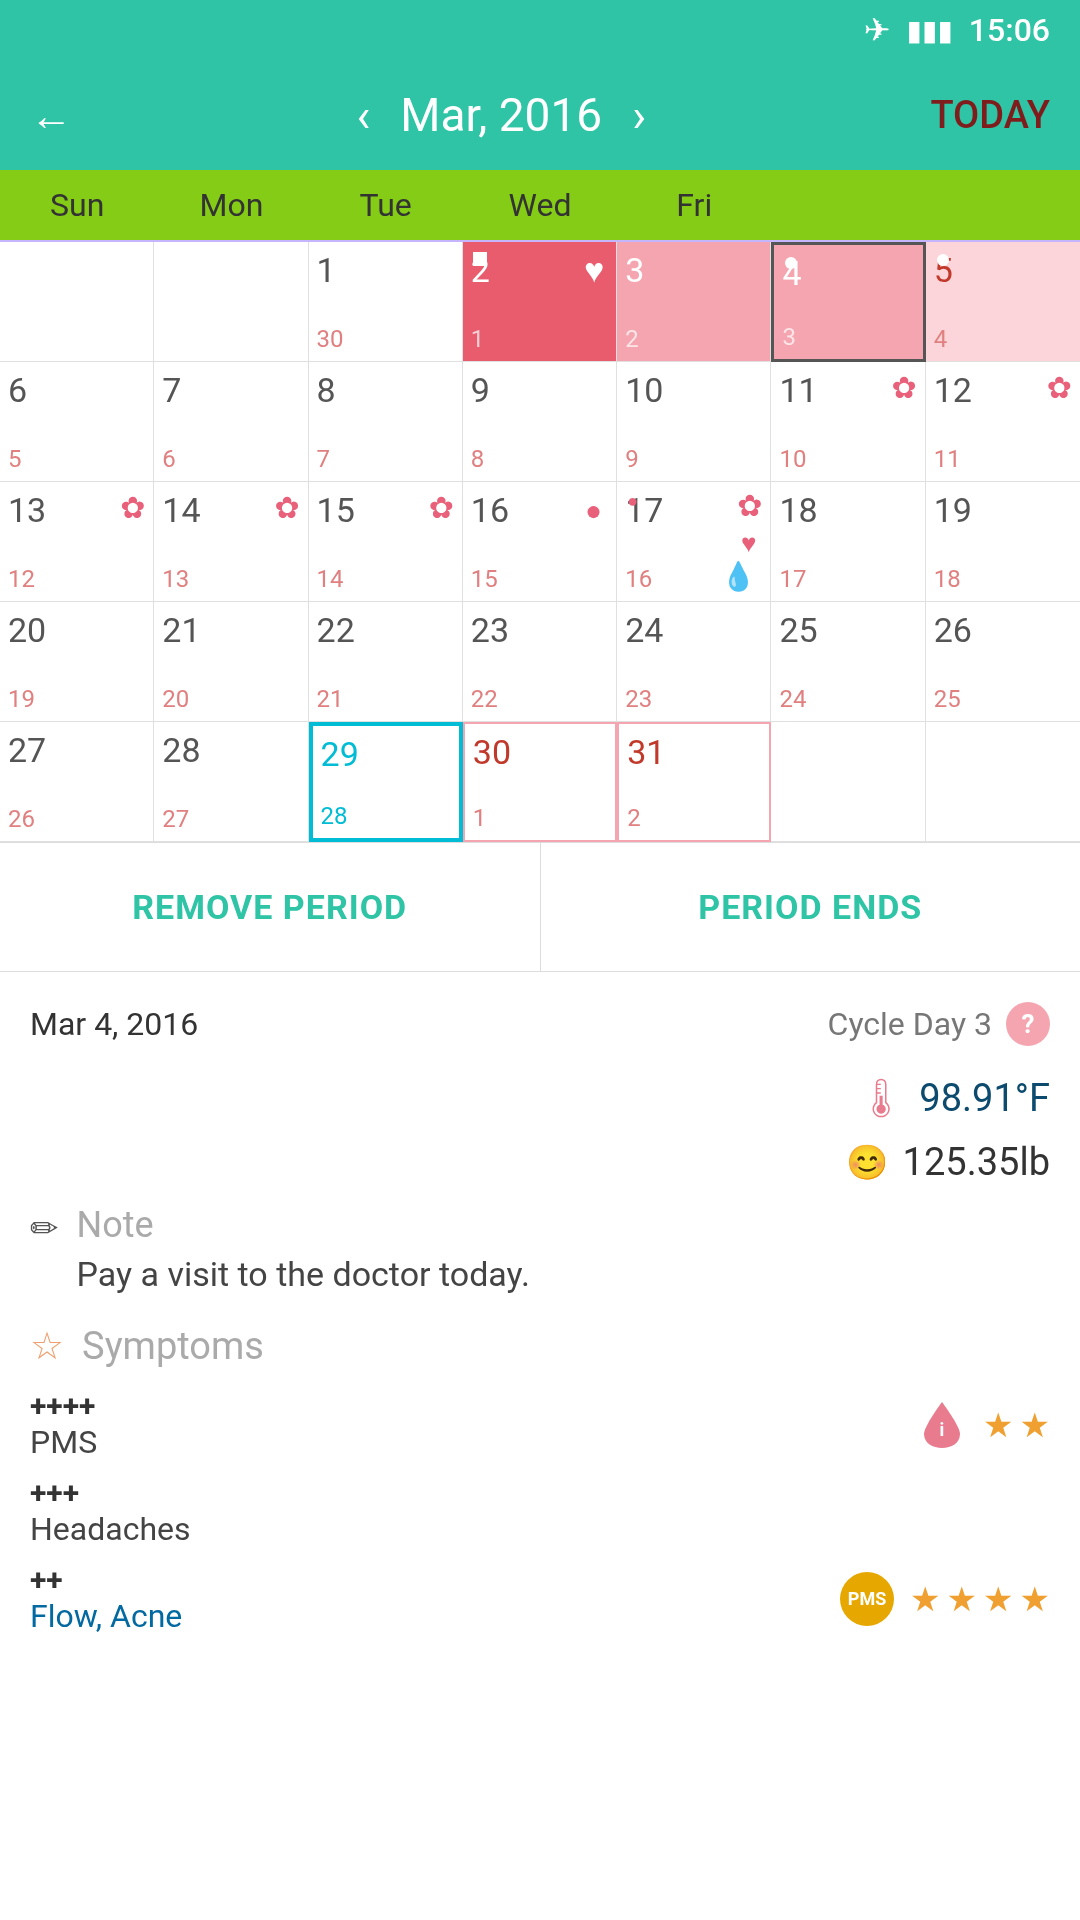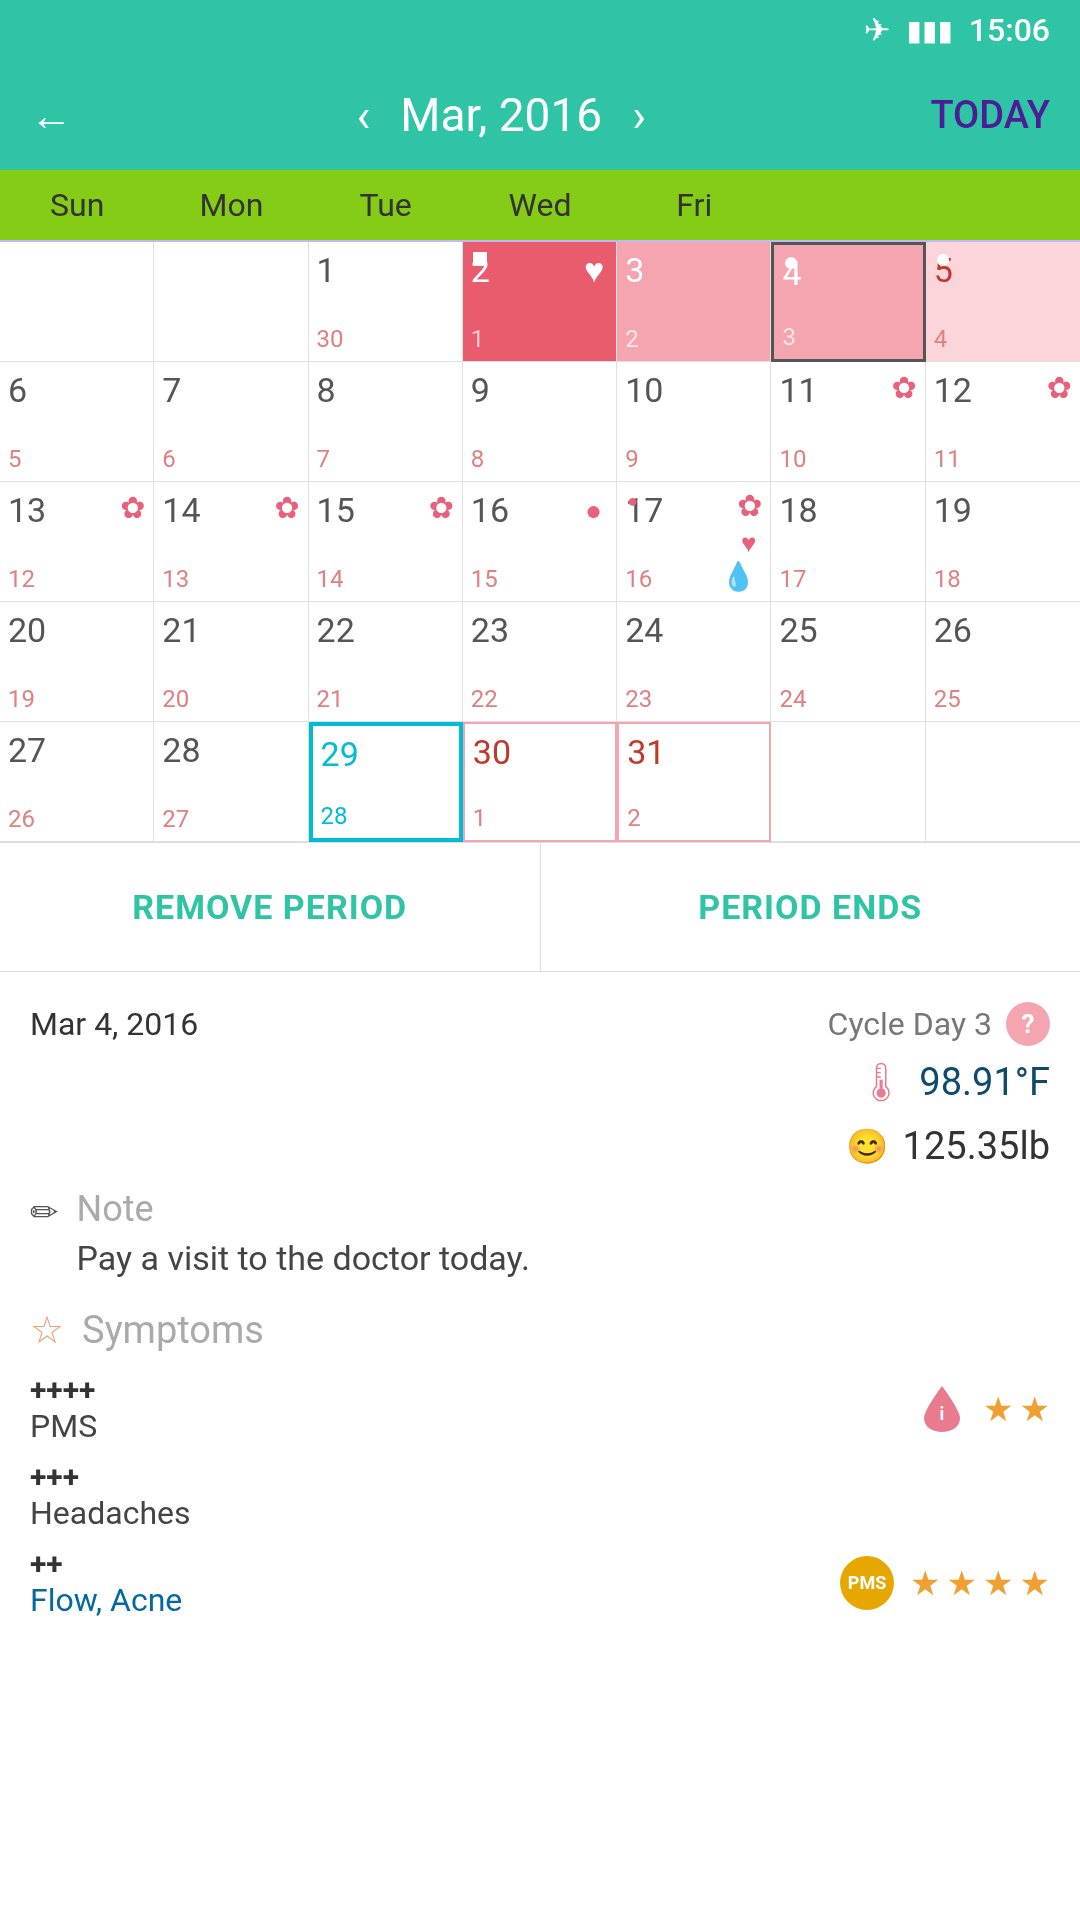--- a/index.html
+++ b/index.html
@@ -25,21 +25,21 @@
       height: 110px;
       display: flex;
       align-items: center;
       padding: 0 30px;
       justify-content: space-between;
     }
     .header-back { color: white; font-size: 42px; cursor: pointer; }
     .header-nav { display: flex; align-items: center; gap: 30px; }
     .header-nav-arrow { color: white; font-size: 46px; cursor: pointer; }
     .header-title { color: white; font-size: 46px; font-weight: 400; }
-    .header-today { color: #4c1d95; font-size: 38px; font-weight: 500; cursor: pointer; }
+    .header-today { color: #7f1d1d; font-size: 38px; font-weight: 500; cursor: pointer; }
 
     
     .day-headers {
       display: grid;
       grid-template-columns: repeat(7, 1fr);
       border-bottom: 2px solid #c4b5fd;
       background: #84cc16;
     }
     .day-header {
       text-align: center;
@@ -106,21 +106,21 @@
     .bottom-btn:first-child { border-right: 1px solid #ddd; }
 
     
     .detail-section {
       padding: 30px 30px 0 30px;
     }
     .detail-header {
       display: flex;
       justify-content: space-between;
       align-items: center;
-      margin-bottom: 14px;
+      margin-bottom: 30px;
     }
     .detail-date {
       font-size: 32px;
       color: #333;
       font-weight: 400;
     }
     .cycle-day {
       display: flex;
       align-items: center;
       gap: 14px;

